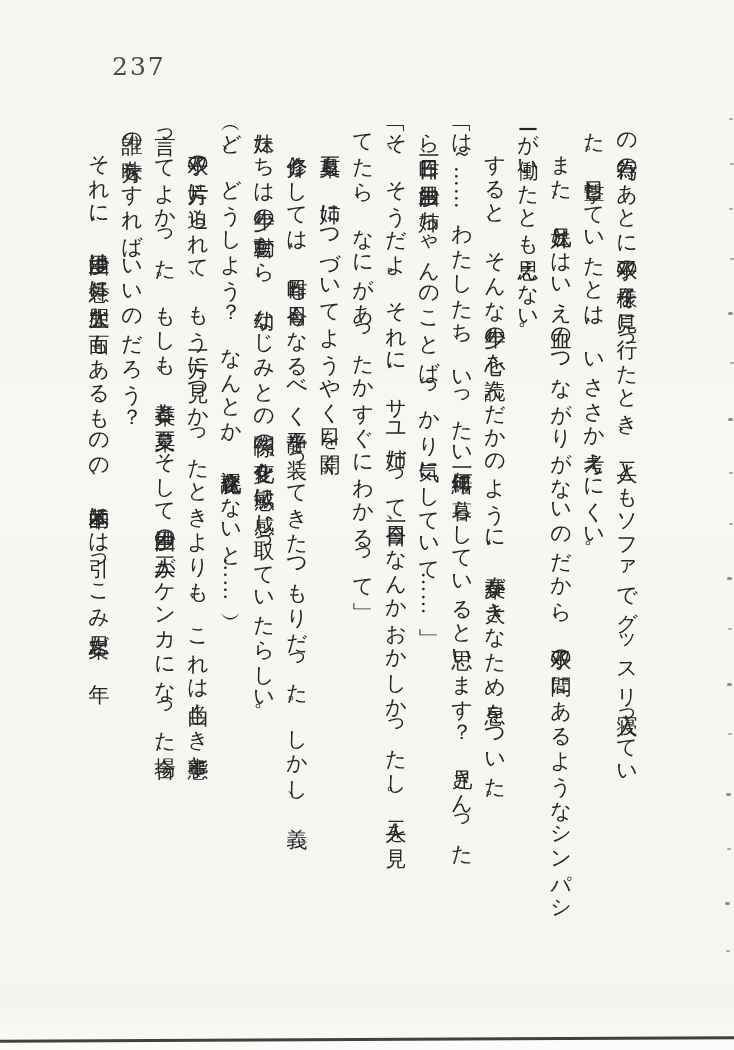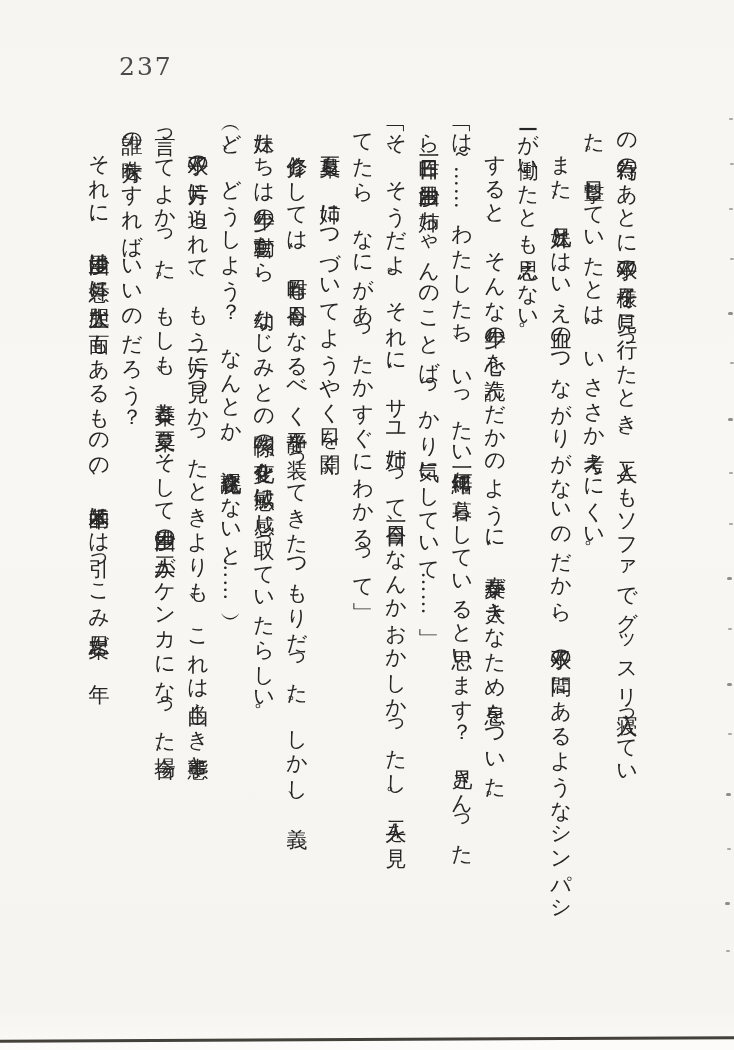--- a/index.html
+++ b/index.html
@@ -12,21 +12,21 @@
   }
   .page {
     position: relative;
     width: 734px;
     height: 1050px;
     background: linear-gradient(180deg, #f6f5f1 0%, #f8f7f3 45%, #f5f4f0 96%, #fbfaf7 100%);
     font-family: "DejaVu Serif", "Liberation Serif", serif;
   }
   .page-number {
     position: absolute;
-    left: 119px;
+    left: 112px;
     top: 52px;
     font-size: 25px;
     letter-spacing: 2px;
     color: #4b4b4b;
   }
   .body-text {
     position: absolute;
     top: 118px;
     right: 91px;
     height: 834px;

